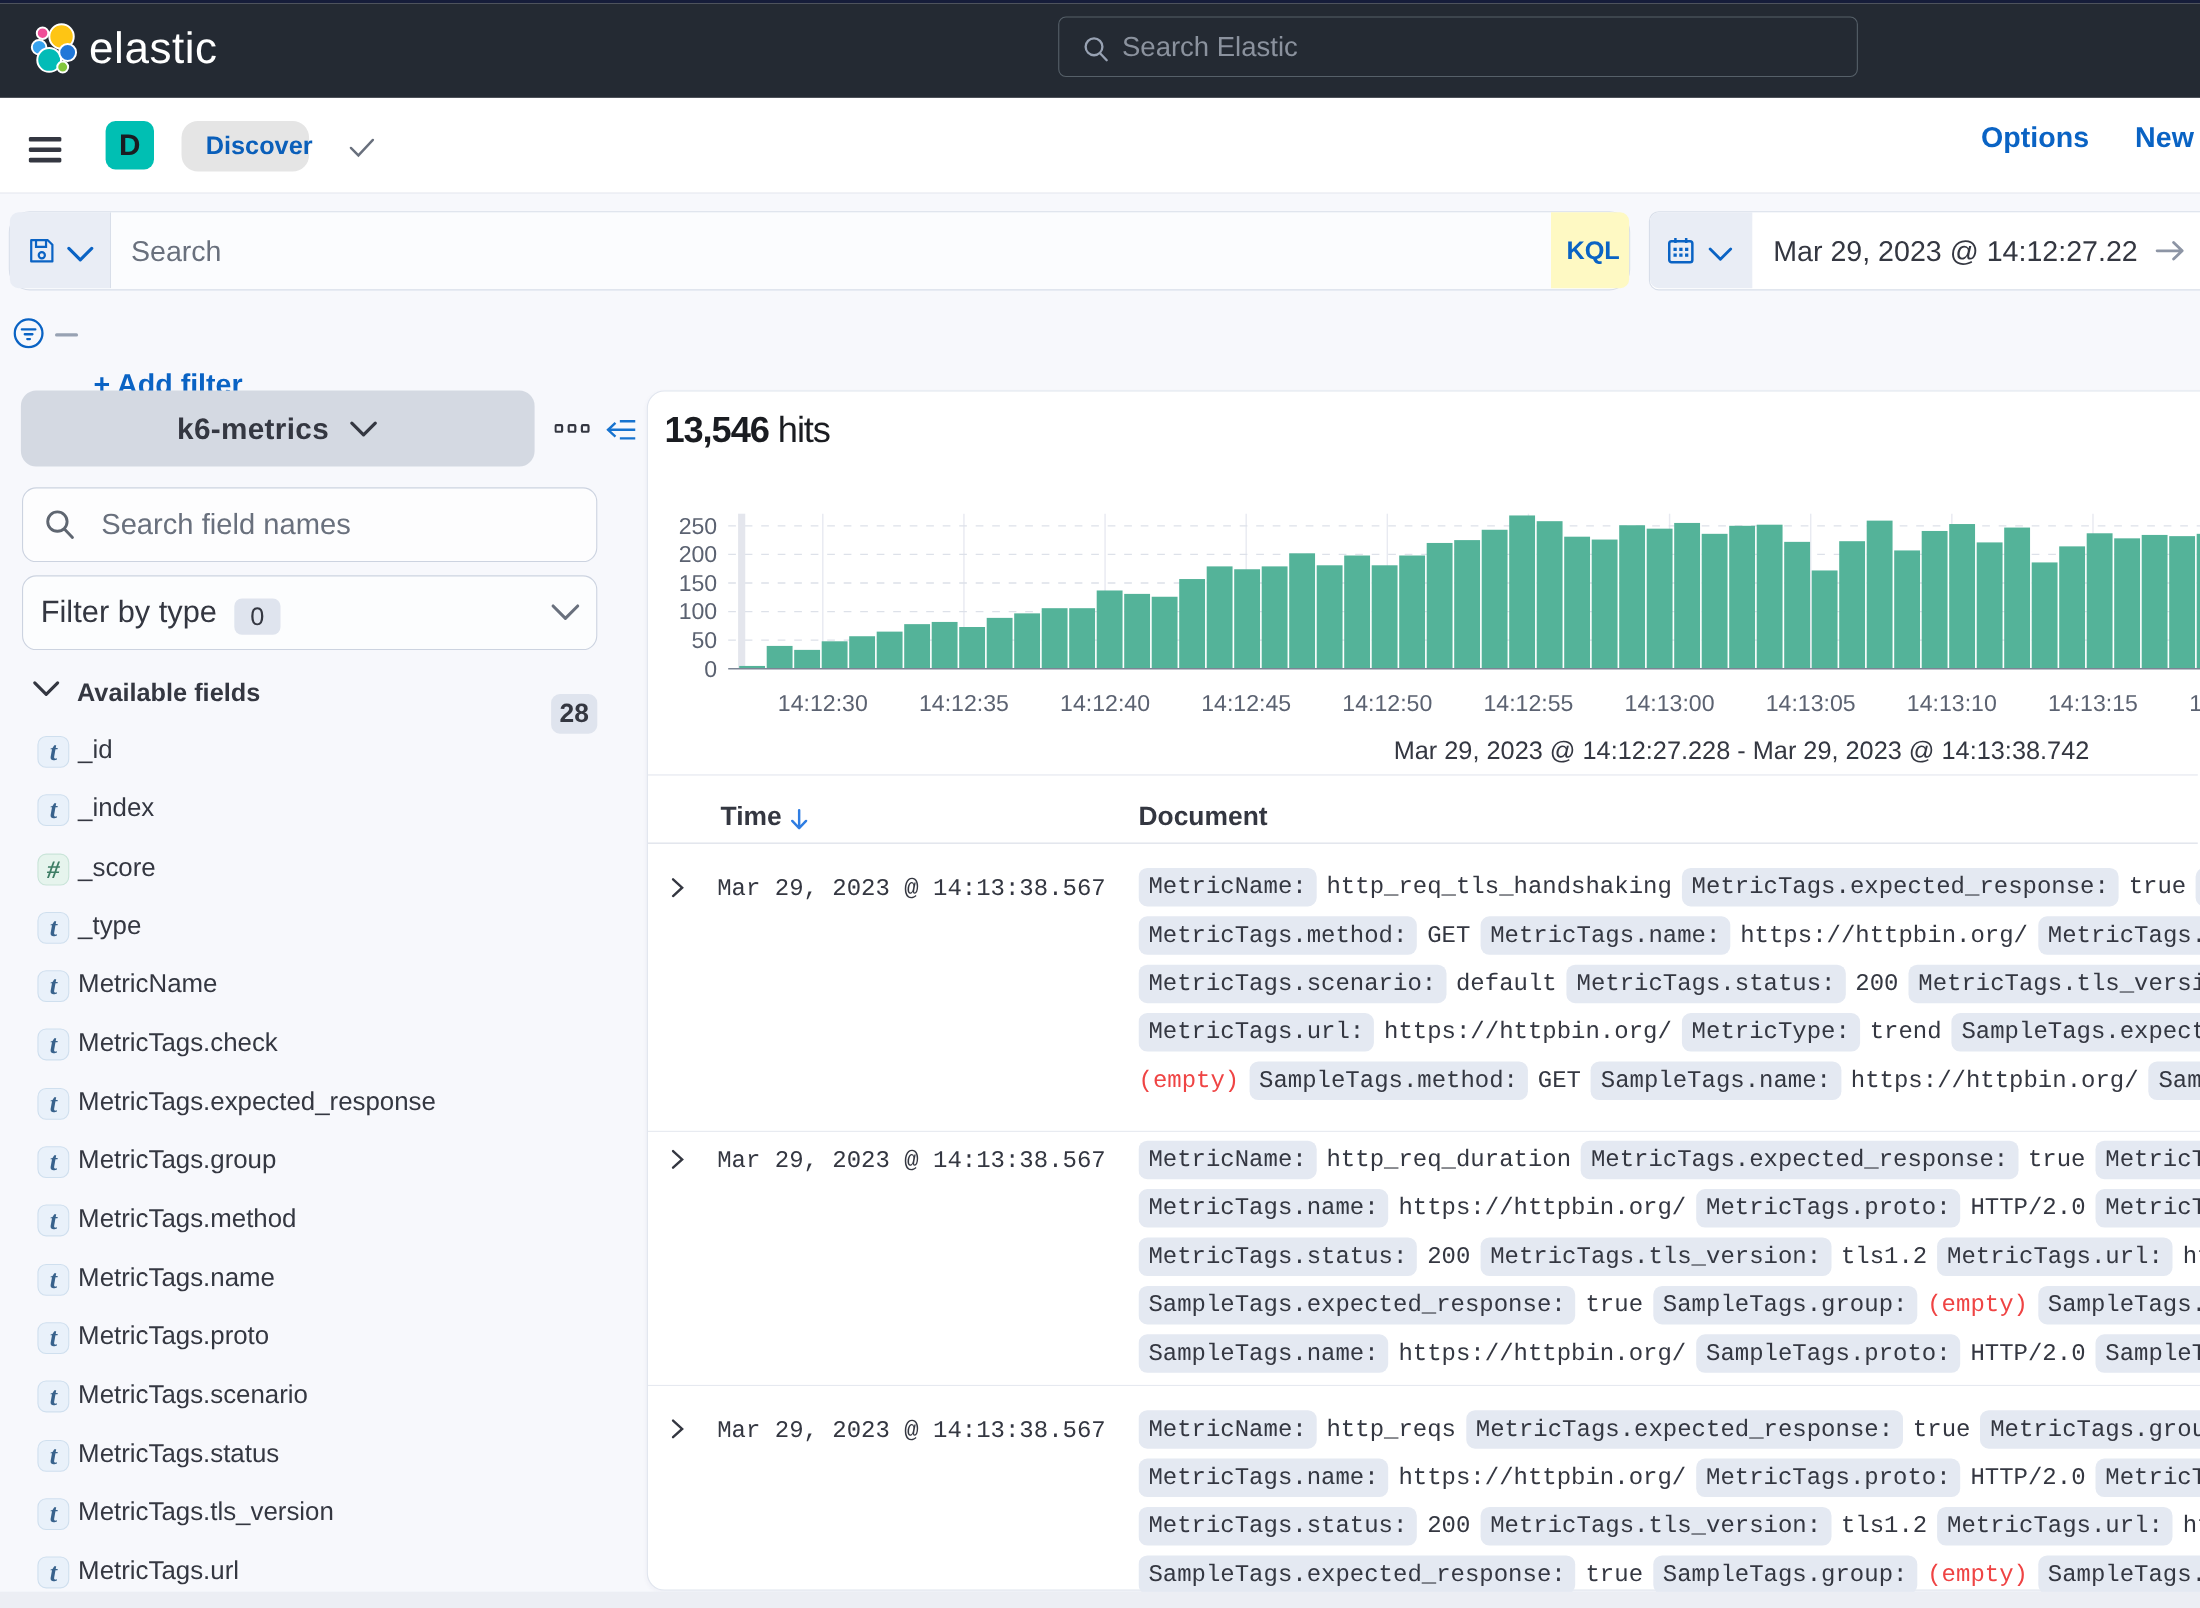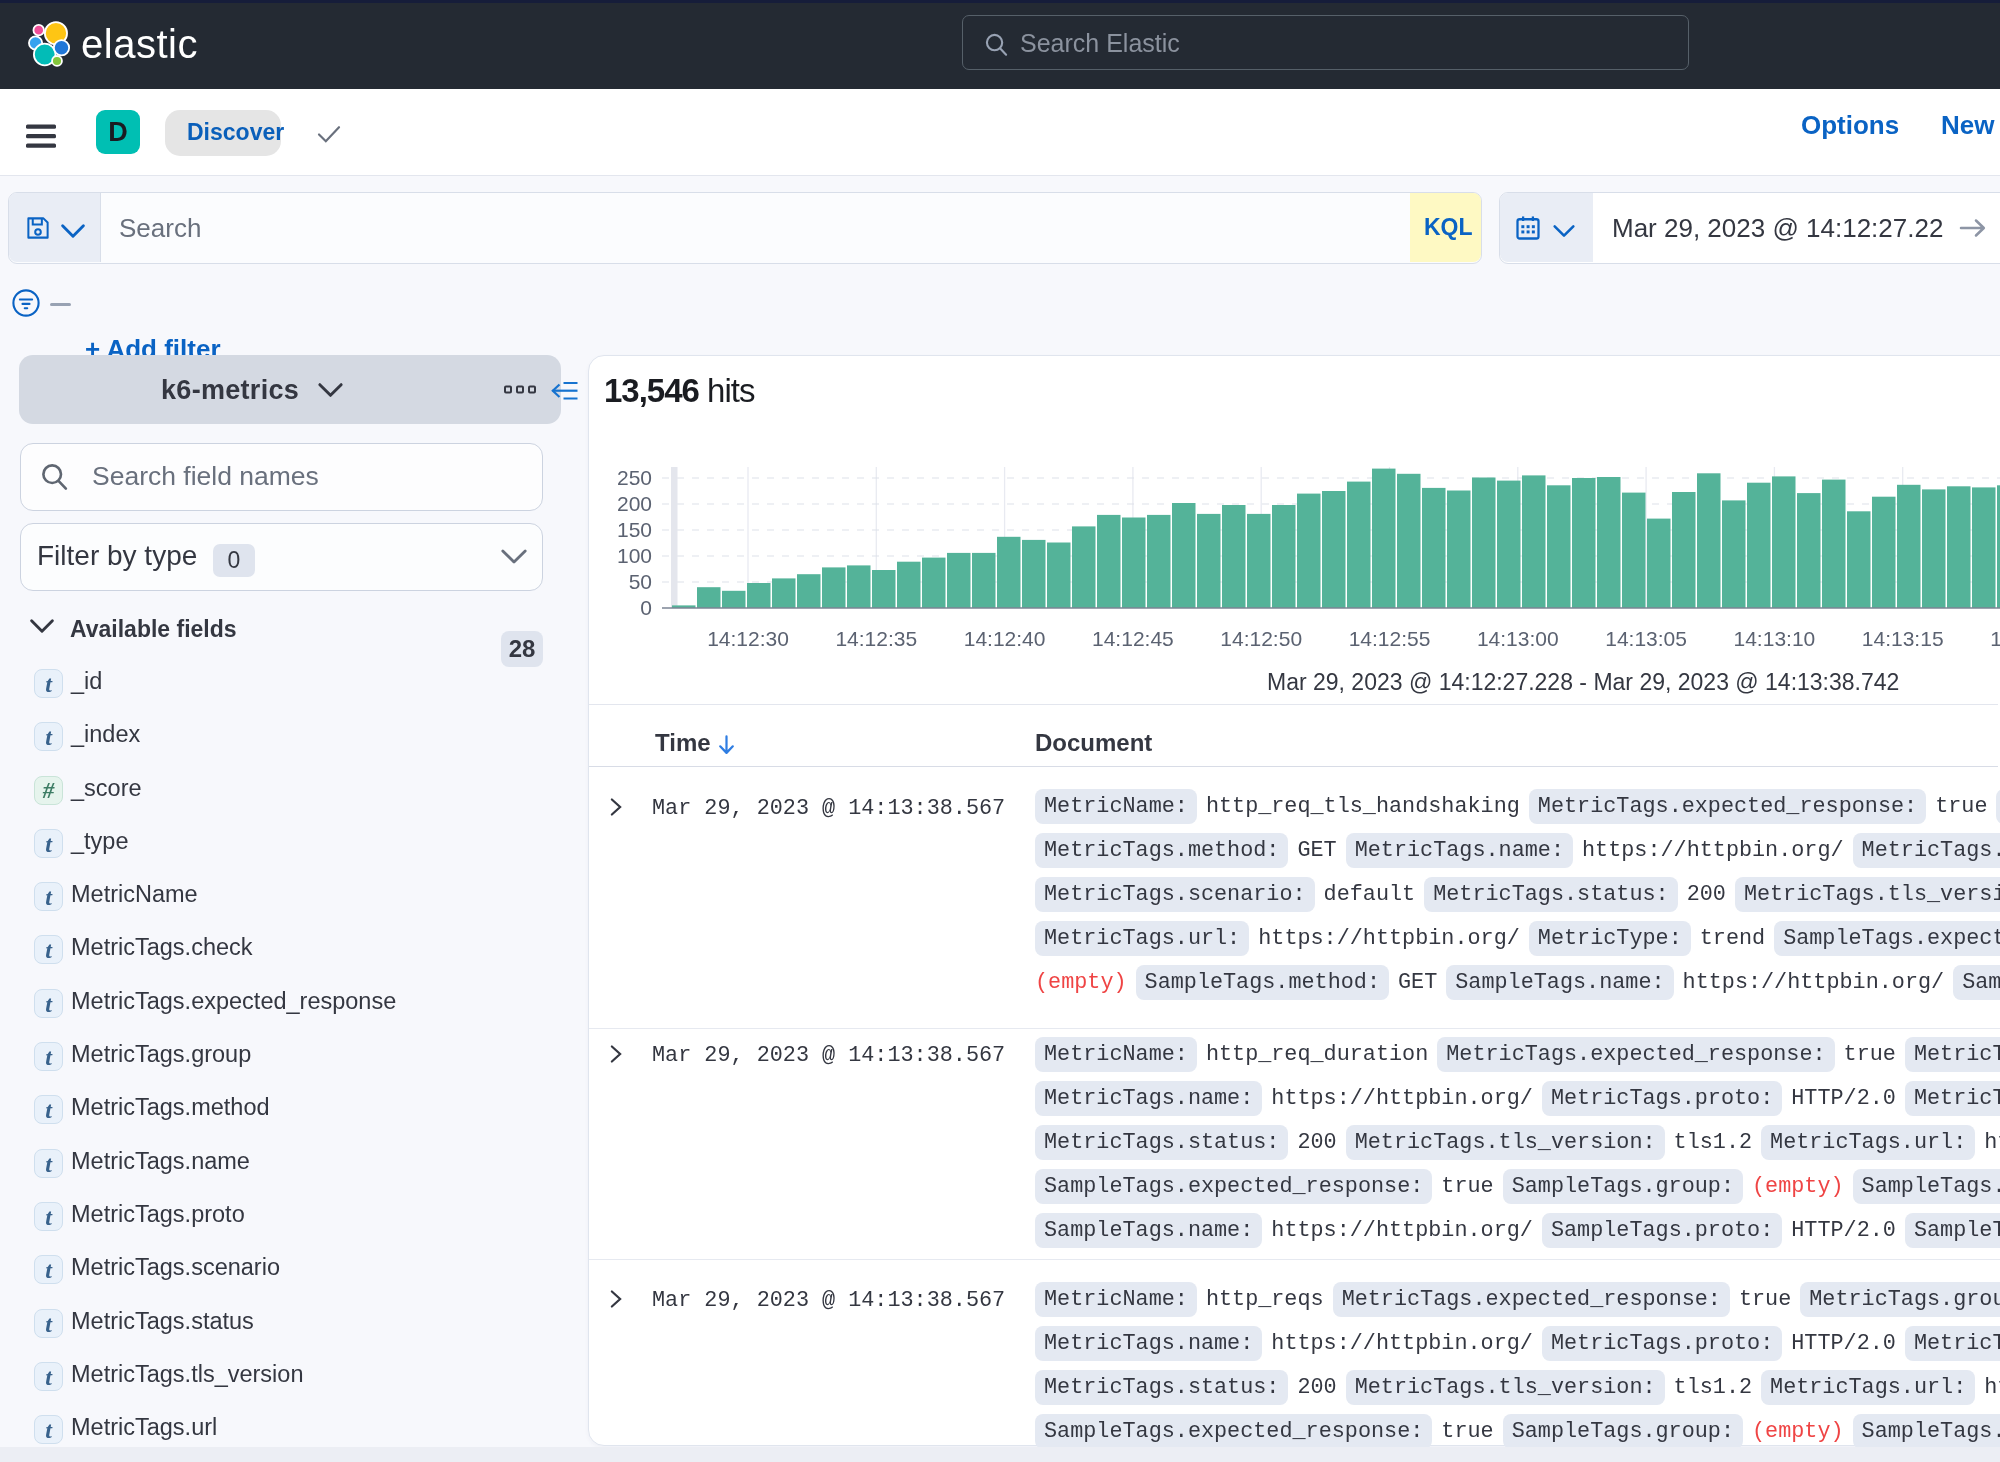--- a/index.html
+++ b/index.html
@@ -12,33 +12,33 @@
 #hsearch { left:962px; top:15px; width:727px; height:55px; border:1.4px solid #566069; border-radius:7px; }
 #logotext { left:81px; top:22px; font-size:40px; color:#fff; letter-spacing:0.5px; }
 
 #crumbs { left:0; top:89px; width:2000px; height:87px; background:#fff; border-bottom:1.4px solid #e3e6ee; }
 #dbadge { left:96px; top:110px; width:44px; height:44px; background:#00bfb3; border-radius:9px; text-align:center; line-height:44px; font-size:27px; font-weight:700; color:#1a1c21; }
 #dpill { left:165px; top:110px; width:116px; height:46px; background:#e5e5e5; border-radius:15px; }
 #dpill span { position:absolute; left:22px; top:9px; font-size:23px; font-weight:700; color:#0a5fba; }
 #options { left:1801px; top:110px; font-size:26px; font-weight:600; color:#0a63c4; }
 #new { left:1941px; top:110px; font-size:26px; font-weight:600; color:#0a63c4; }
 
-#qbar { left:8px; top:192px; width:1474px; height:72px; background:#fbfcfe; border:1.4px solid #d8dee9; border-radius:9px;text-align:right; }
+#qbar { left:8px; top:192px; width:1474px; height:72px; background:#fbfcfe; border:1.4px solid #d8dee9; border-radius:19px;text-align:right; }
 #qsave { position:absolute; left:0; top:0; width:92px; height:69px; background:#e9edf5; border-radius:8px 0 0 8px; border-right:1.4px solid #d8dee9; }
 #qsearch { position:absolute; left:110px; top:20px; font-size:26px; color:#69707d; }
 #qkql { position:absolute; right:0; top:0; width:71px; height:69px; background:#fef9c3; border-radius:0 8px 8px 0; }
 #qkql span { position:absolute; left:14px; top:21px; font-size:23px; font-weight:700; color:#0a63c4; }
 #dpick { left:1499px; top:192px; width:520px; height:72px; background:#fff; border:1.4px solid #d8dee9; border-radius:9px; }
 #dseg { position:absolute; left:0; top:0; width:93px; height:69px; background:#e9edf5; border-radius:8px 0 0 8px; }
 #dtext { position:absolute; left:112px; top:20px; font-size:26px; color:#343741; }
 
 #addfilter { left:85px; top:292px; font-size:26px; font-weight:600; color:#0a63c4;margin-top:42px; }
 #fdash { left:50px; top:303px; width:21px; height:3px; background:#98a2b3; border-radius:2px; }
 
-#kbtn { left:19px; top:355px; width:542px; height:69px; background:#d4d9e2; border-radius:14px; }
+#kbtn { left:19px; top:355px; width:467px; height:69px; background:#d4d9e2; border-radius:14px; }
 #kbtn .t { position:absolute; left:142px; top:20px; font-size:27px; font-weight:700; color:#343741; letter-spacing:0.3px; }
 #fsearch { left:20px; top:443px; width:523px; height:68px; background:#fdfdfe; border:1.6px solid #ccd3e0; border-radius:13px; }
 #fsearch span { position:absolute; left:71px; top:17px; font-size:26.5px; color:#69707d; }
 #ftype { left:20px; top:523px; width:523px; height:68px; background:#fcfdfe; border:1.6px solid #ccd3e0; border-radius:13px; }
 #ftype .l { position:absolute; left:16px; top:16px; font-size:28px; color:#343741; }
 #ftype .b { position:absolute; left:192px; top:20px; width:42px; height:33px; background:#dfe4ee; border-radius:7px; text-align:center; line-height:33px; font-size:23px; color:#343741; }
 #avail { left:70px; top:616px; font-size:23px; font-weight:700; color:#343741; }
 #abadge { left:501px; top:610px; width:42px; height:36px; background:#dfe4ee; border-radius:8px; text-align:center; line-height:36px; font-size:24px; font-weight:600; color:#343741;margin-top:21px; }
 
 .tok { position:absolute; left:34px; width:29px; height:29px; border-radius:8px; text-align:center; }

